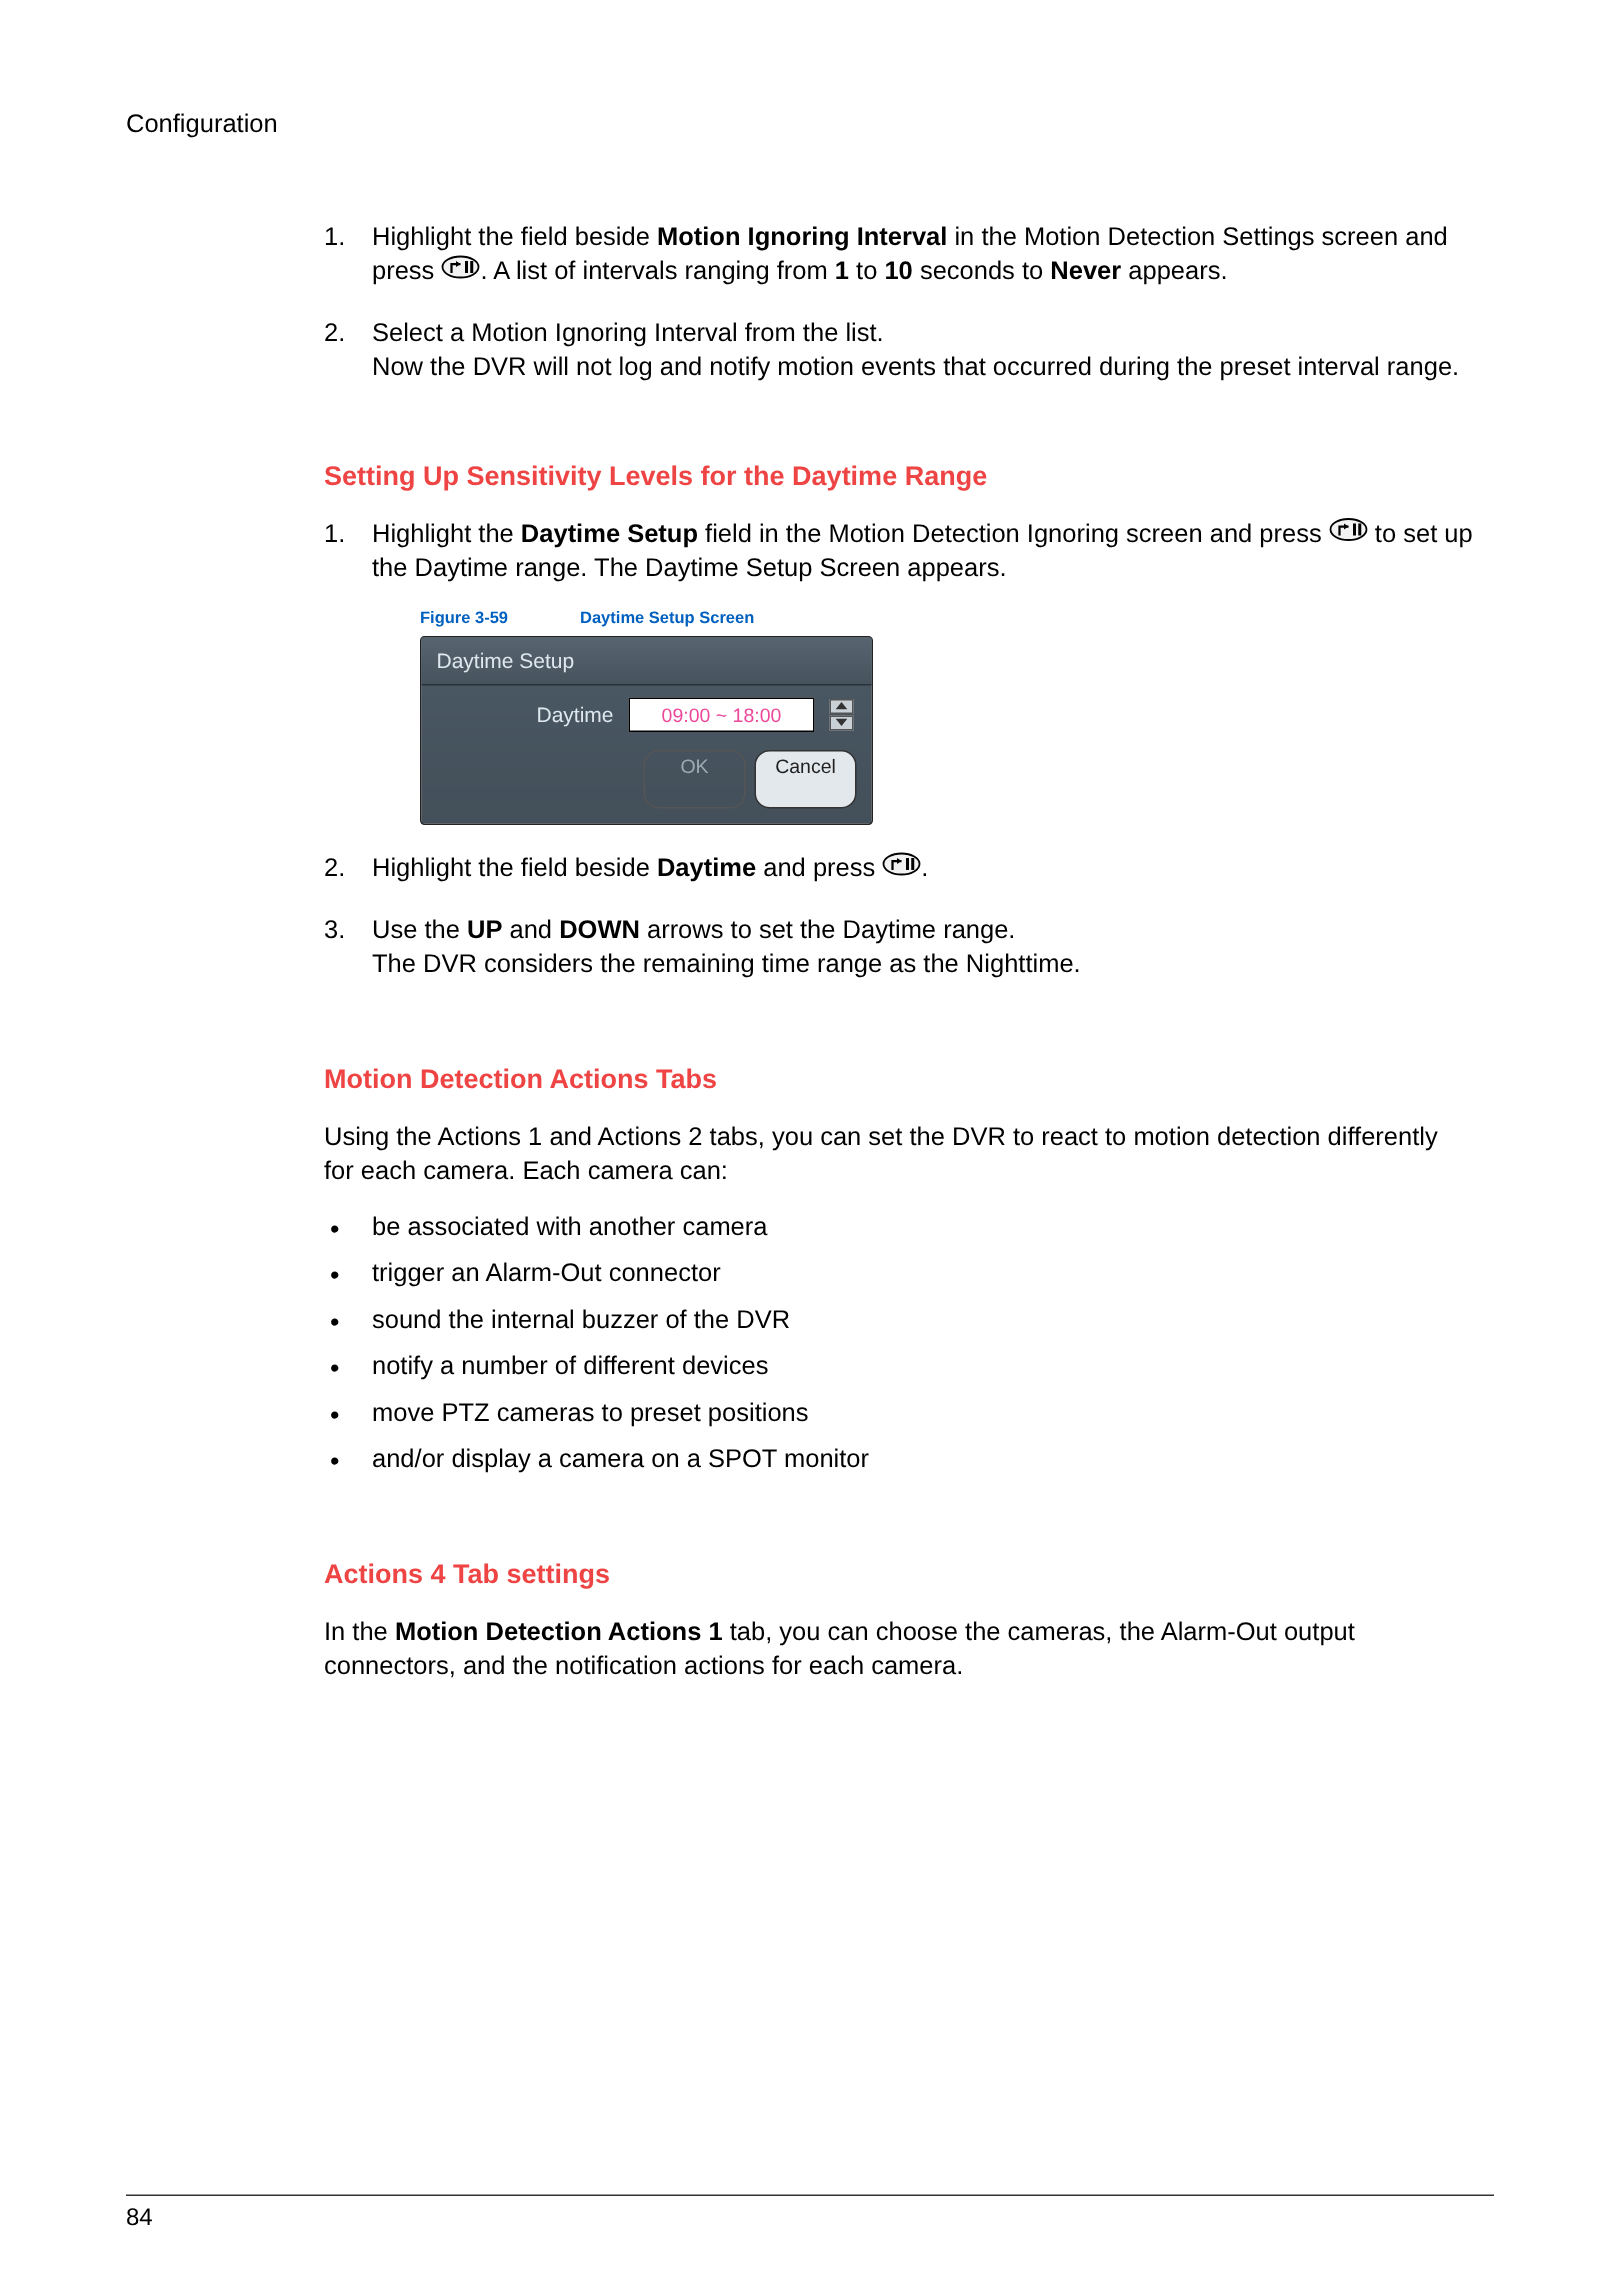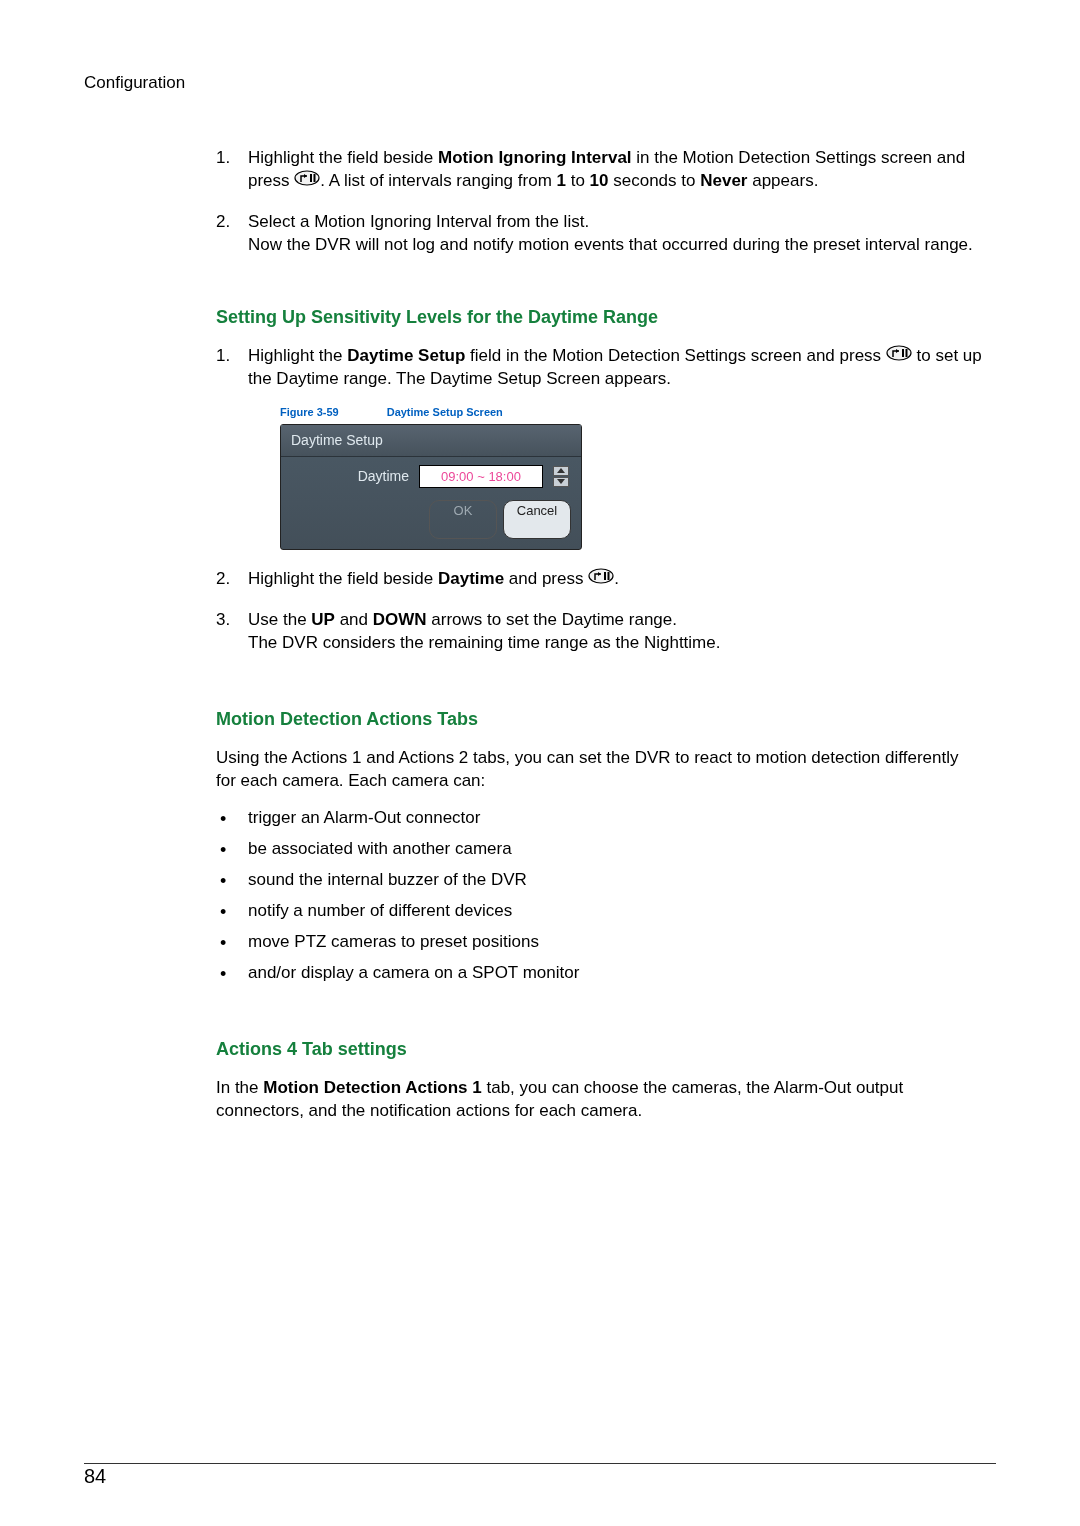--- a/index.html
+++ b/index.html
@@ -36,21 +36,21 @@
     margin-bottom: 18px;
   }
   ol.numbered > li > .num {
     position: absolute;
     left: 0;
     top: 0;
   }
   .follow {
   }
   .blue-heading {
-    color: #15803d;
+    color: #ef4444;
     font-weight: bold;
     font-size: 18px;
     margin-top: 52px;
     margin-bottom: 16px;
   }
   .blue-heading.first { margin-top: 48px; }
   .bold { font-weight: bold; }
   .icon-enter {
     display: inline-block;
     vertical-align: middle;
@@ -163,21 +163,21 @@
     position: absolute;
     left: 84px;
     right: 84px;
     bottom: 62px;
     border-top: 1px solid #333;
   }
   .page-number {
     position: absolute;
     left: 84px;
     bottom: 36px;
-    font-size: 20px;
+    font-size: 16px;
   }
 </style>
 </head>
 <body>
 
 <div class="page">
   <div class="header-section">Configuration</div>
 
   <div class="content">
 
@@ -196,21 +196,21 @@
         <span class="num">2.</span>
         <span>Select a Motion Ignoring Interval from the list.</span>
         <div class="follow">Now the DVR will not log and notify motion events that occurred during the preset interval range.</div>
       </li>
     </ol>
 
     <div class="blue-heading first">Setting Up Sensitivity Levels for the Daytime Range</div>
     <ol class="numbered">
       <li>
         <span class="num">1.</span>
-        <span>Highlight the </span><span class="bold">Daytime Setup</span><span> field in the Motion Detection Settings screen and press </span><span class="icon-enter"><svg width="26" height="16" viewBox="0 0 26 16">
+        <span>Highlight the </span><span class="bold">Daytime Setup</span><span> field in the Motion Detection Ignoring screen and press </span><span class="icon-enter"><svg width="26" height="16" viewBox="0 0 26 16">
               <ellipse cx="13" cy="8" rx="12" ry="7" fill="#f2f2f2" stroke="#000" stroke-width="1.2"></ellipse>
               <path d="M7 12 L7 6 L13 6" fill="none" stroke="#000" stroke-width="1.5"></path>
               <path d="M10 4 L13 6 L10 8 Z" fill="#000"></path>
               <rect x="16" y="4" width="2" height="8" fill="#000"></rect>
               <rect x="19.5" y="4" width="2" height="8" fill="#000"></rect>
             </svg></span><span> to set up the Daytime range. The Daytime Setup Screen appears.</span>
 
         <div class="figure-label">
           <span class="fig-num">Figure 3-59</span><span>Daytime Setup Screen</span>
         </div>
@@ -253,22 +253,22 @@
       <li>
         <span class="num">3.</span>
         <span>Use the </span><span class="bold">UP</span><span> and </span><span class="bold">DOWN</span><span> arrows to set the Daytime range.</span>
         <div class="follow">The DVR considers the remaining time range as the Nighttime.</div>
       </li>
     </ol>
 
     <div class="blue-heading">Motion Detection Actions Tabs</div>
     <div class="para">Using the Actions 1 and Actions 2 tabs, you can set the DVR to react to motion detection differently for each camera. Each camera can:</div>
     <ul class="bullets">
+      <li>be associated with another camera</li>
       <li>trigger an Alarm-Out connector</li>
-      <li>be associated with another camera</li>
       <li>sound the internal buzzer of the DVR</li>
       <li>notify a number of different devices</li>
       <li>move PTZ cameras to preset positions</li>
       <li>and/or display a camera on a SPOT monitor</li>
     </ul>
 
     <div class="blue-heading">Actions 4 Tab settings</div>
     <div class="para">
       <span>In the </span><span class="bold">Motion Detection Actions 1</span><span> tab, you can choose the cameras, the Alarm-Out output connectors, and the notification actions for each camera.</span>
     </div>

